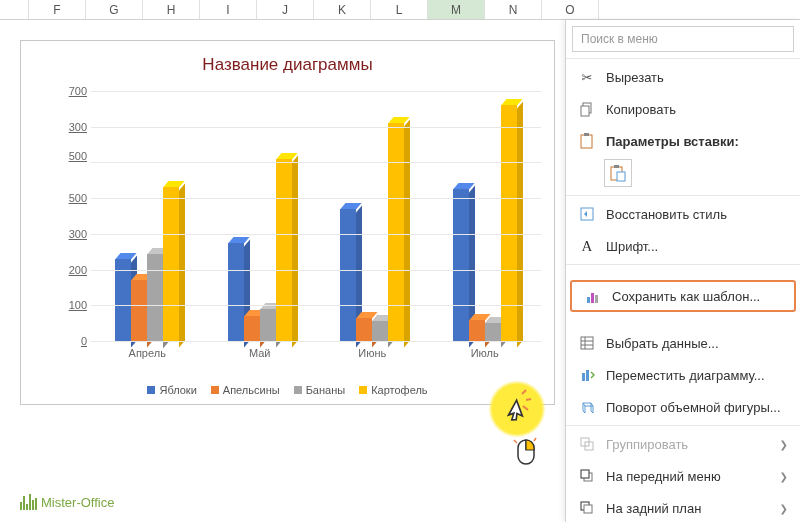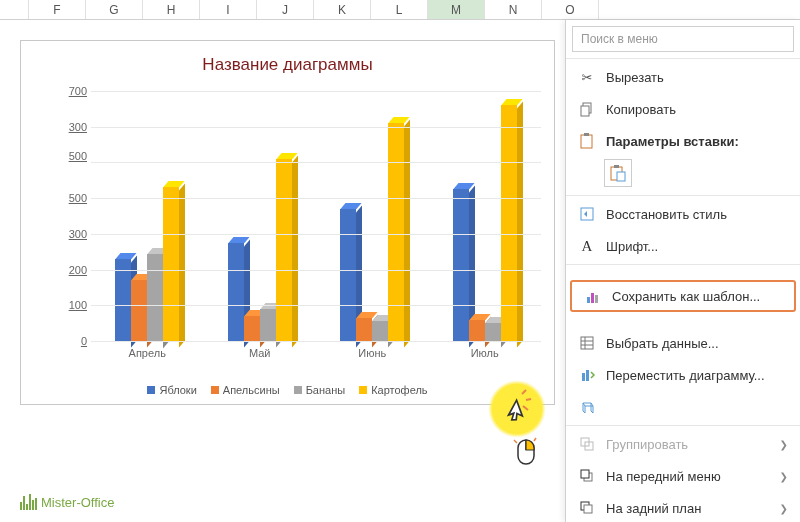--- a/index.html
+++ b/index.html
@@ -247,20 +247,21 @@
         </svg>
     </span>
     <span>Переместить диаграмму...</span>
   </div>
   <div class="menu-item">
     <span class="menu-icon">
       <svg width="15" height="15">
           <path d="M3 3 L11 3 L13 6 L5 6 Z M3 3 L3 11 L5 13 L5 6 M11 3 L11 11 L13 13 L13 6" fill="none" stroke="#5b9bd5"></path>
         </svg>
     </span>
+    <span>Поворот объемной фигуры...</span>
   </div>
   <div class="sep"></div>
   <div class="menu-item disabled">
     <span class="menu-icon">
       <svg width="15" height="15">
           <rect x="1" y="1" width="8" height="8" fill="none" stroke="#bbb"></rect>
           <rect x="5" y="5" width="8" height="8" fill="none" stroke="#bbb"></rect>
         </svg>
     </span>
     <span>Группировать</span>

